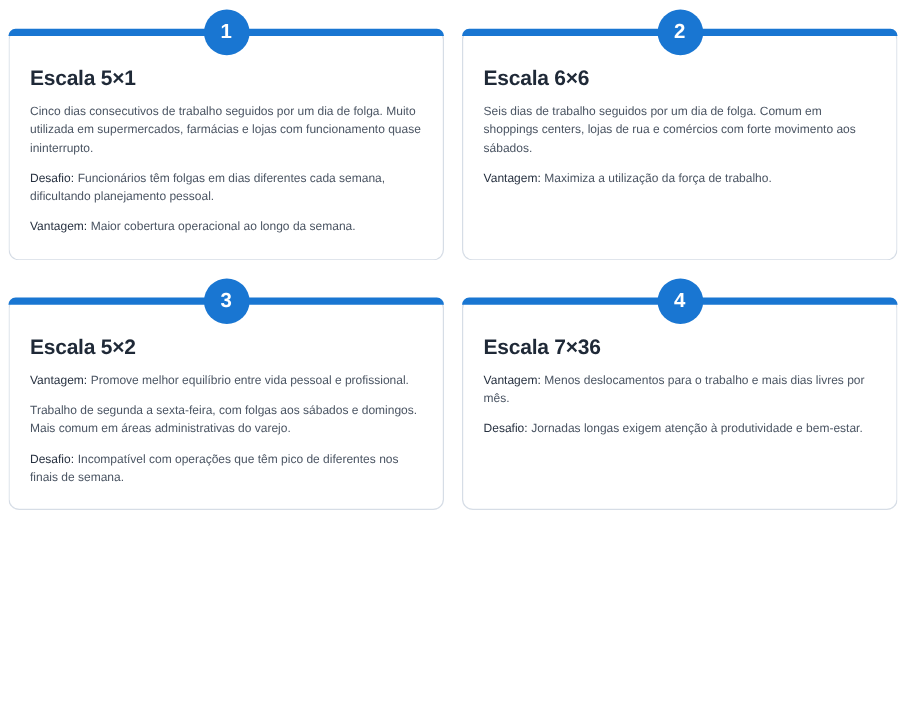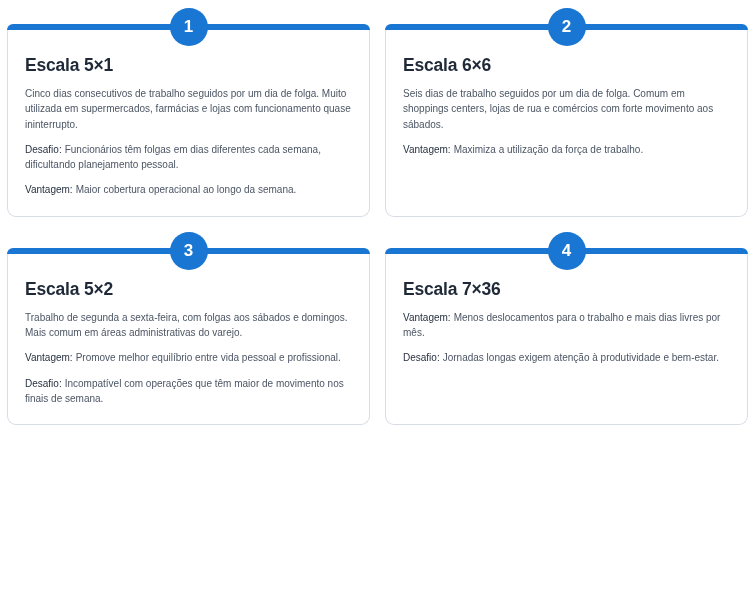--- a/index.html
+++ b/index.html
@@ -115,23 +115,23 @@
       </div>
     </div>
   </div>
 
   <div class="card-wrap">
     <div class="badge">3</div>
     <div class="card">
       <div class="card-topbar"></div>
       <div class="card-body">
         <h3 class="card-title">Escala 5×2</h3>
+        <p><span class="lbl">Vantagem:</span><span>Promove melhor equilíbrio entre vida pessoal e profissional.</span></p>
         <p>Trabalho de segunda a sexta-feira, com folgas aos sábados e domingos. Mais comum em áreas administrativas do varejo.</p>
-        <p><span class="lbl">Vantagem:</span><span>Promove melhor equilíbrio entre vida pessoal e profissional.</span></p>
-        <p><span class="lbl">Desafio:</span><span>Incompatível com operações que têm maior de movimento nos finais de semana.</span></p>
+        <p><span class="lbl">Desafio:</span><span>Incompatível com operações que têm pico de diferentes nos finais de semana.</span></p>
       </div>
     </div>
   </div>
 
   <div class="card-wrap">
     <div class="badge">4</div>
     <div class="card">
       <div class="card-topbar"></div>
       <div class="card-body">
         <h3 class="card-title">Escala 7×36</h3>

